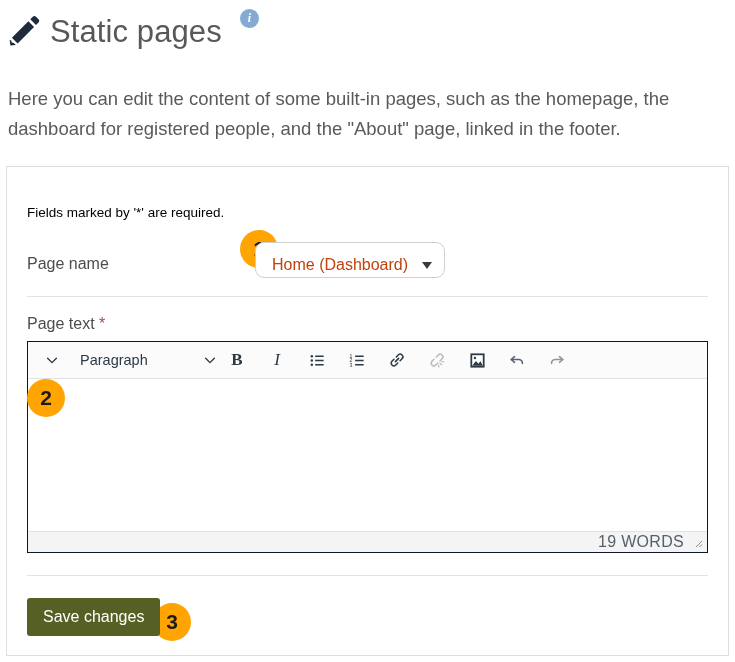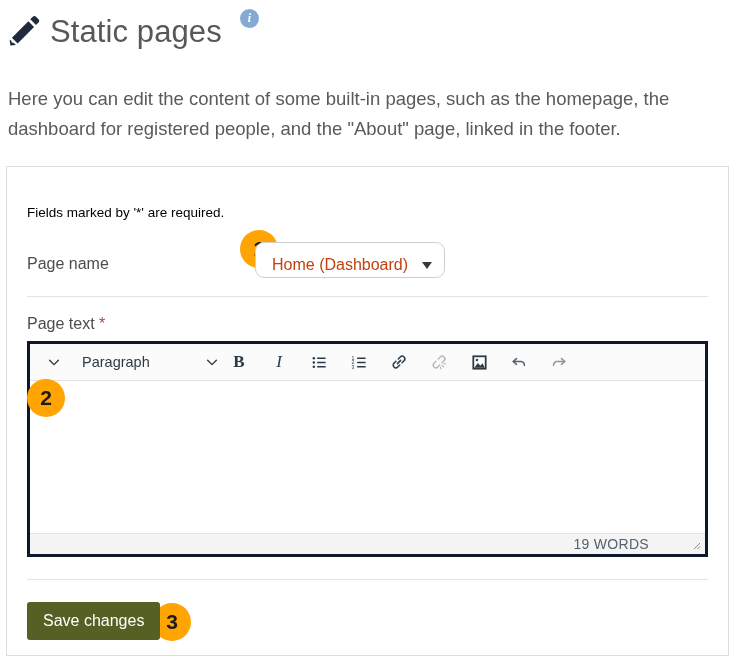--- a/index.html
+++ b/index.html
@@ -133,21 +133,21 @@
   
   .pagetext-label {
     font-size: 16px;
     color: #4d4d4f;
     padding: 18px 0 0 20px;
   }
   .req-star { color: #a14a4a; }
 
   .editor {
     margin: 8px 20px 0 20px;
-    border: 3px solid #0f172a;
+    border: 1px solid #0f172a;
     background: #0c4a6e;
     text-align: right;
   }
   .editor-toolbar {
     display: flex;
     align-items: center;
     height: 36px;
     background: #fbfbfb;
     border-bottom: 1px solid #e2e2e2;
     padding: 0 4px;
@@ -184,24 +184,23 @@
     background: #ffffff;
   }
   .editor-status {
     height: 20px;
     background: #f4f4f4;
     border-top: 1px solid #e2e2e2;
     display: flex;
     align-items: center;
     justify-content: flex-end;
     padding-right: 4px;
-    font-size: 14px;
+    font-size: 16px;
     color: #55616e;
     letter-spacing: 0.3px;
-    gap: 33px;
   }
   .resize-grip {
     margin-left: 7px;
     width: 12px;
     height: 12px;
     display: block;
   }
 
   
   .save-row {

